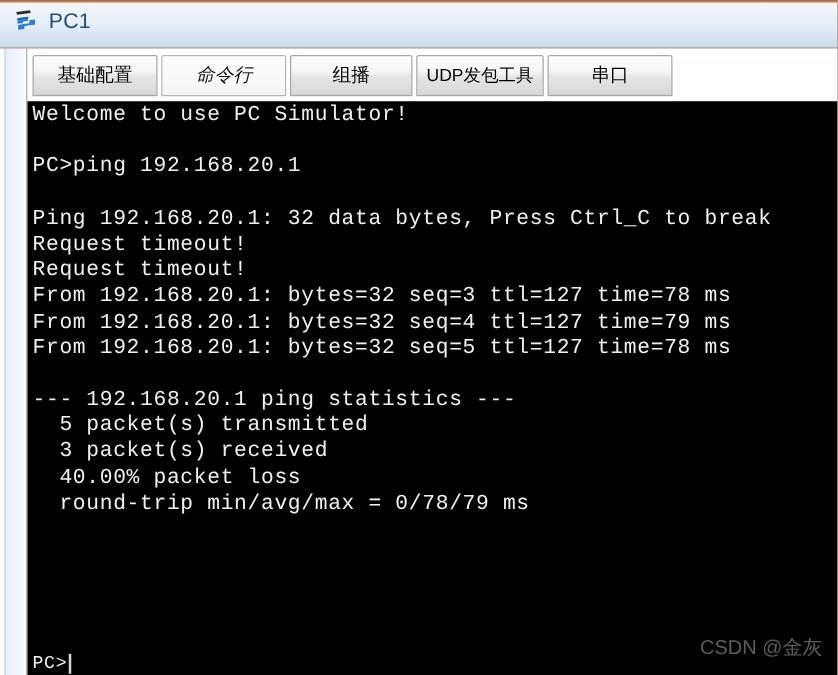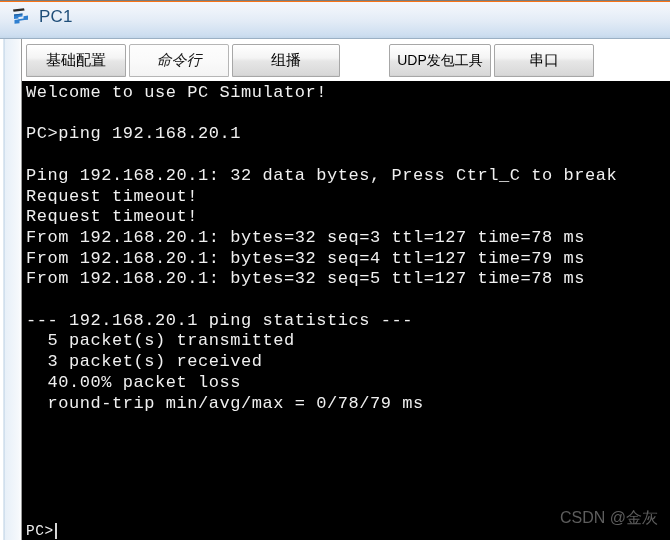--- a/index.html
+++ b/index.html
@@ -144,22 +144,22 @@
   .tab.selected {
     background: linear-gradient(to bottom,
       #fdfdfd 0%,
       #fafafa 50%,
       #f4f4f4 100%);
     border-color: #b6b6b6;
     color: #1a1a1a;
   }
   .tab.w1 { width: 100px; }
   .tab.w2 { width: 100px; font-style: italic; }
-  .tab.w3 { width: 108px; }
-  .tab.w4 { width: 102px; font-size: 14px; margin-left: 46px; }
+  .tab.w3 { width: 98px; }
+  .tab.w4 { width: 102px; font-size: 14px; }
   .tab.w5 { width: 100px; }
 
   
   .terminal {
     position: absolute;
     left: 22px;
     top: 42px;
     width: 648px;
     height: 460px;
     background: #000000;

